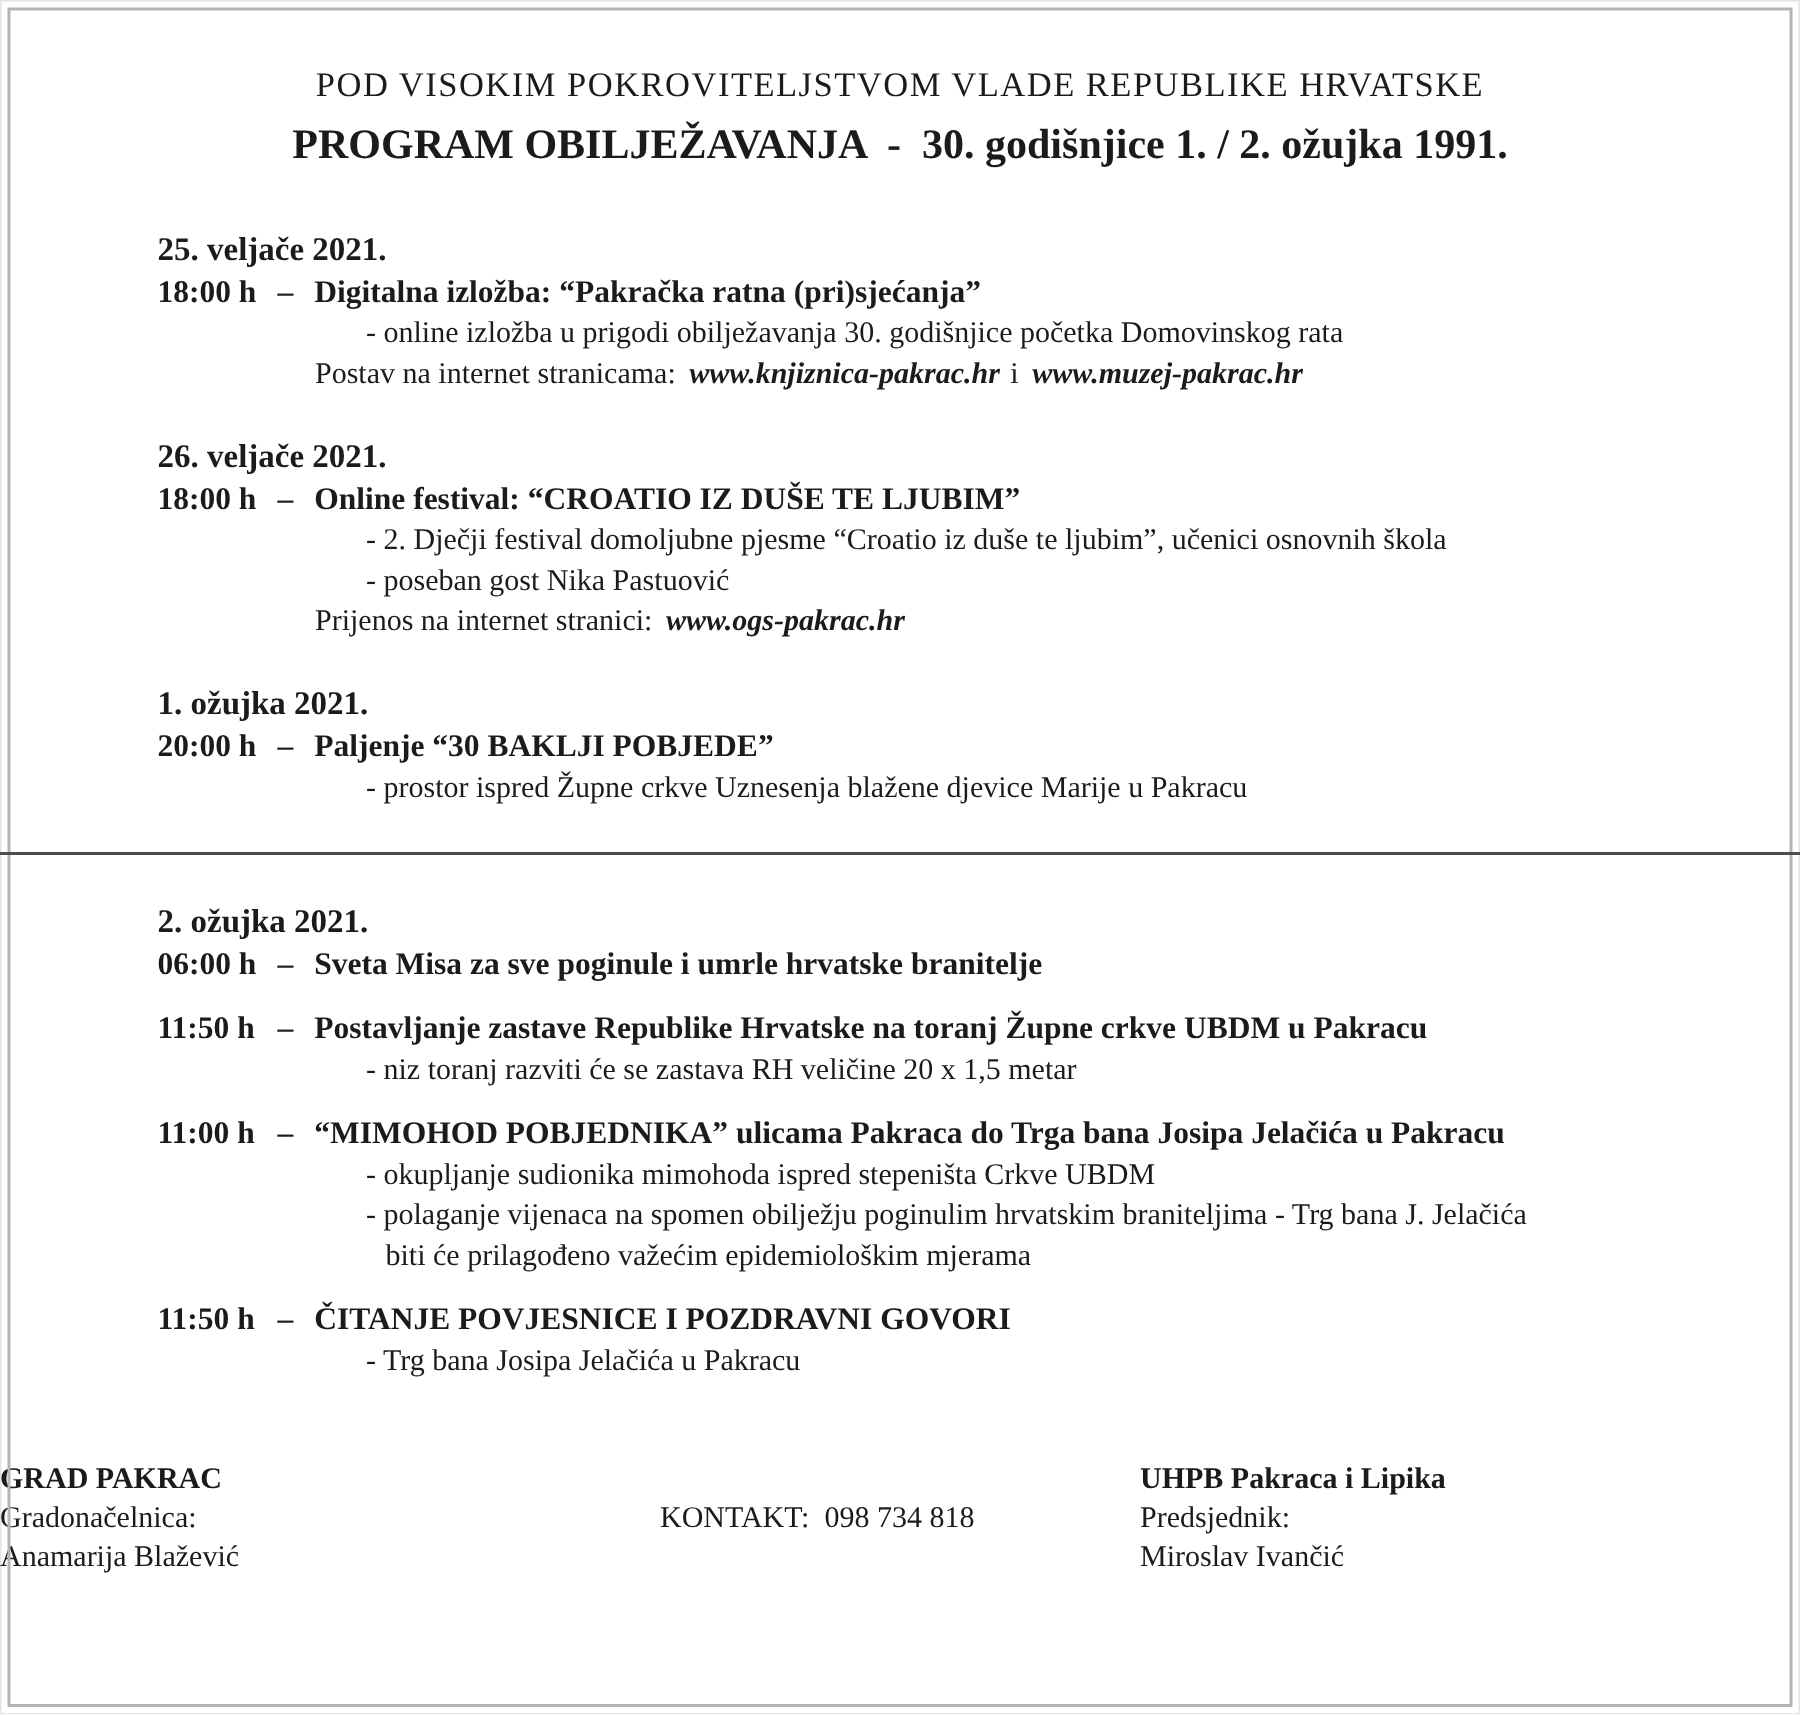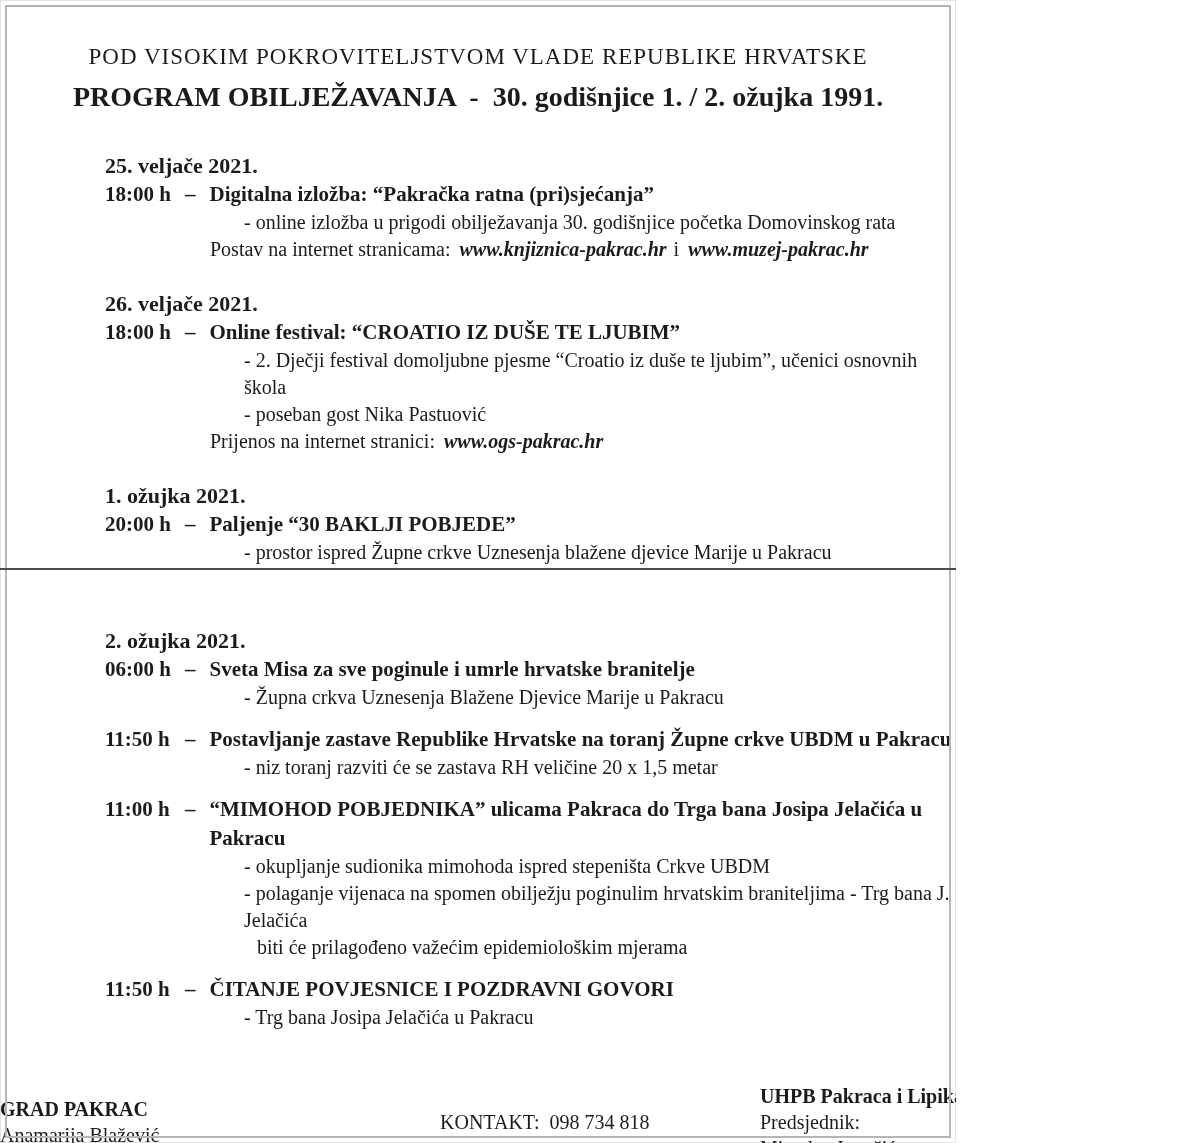--- a/index.html
+++ b/index.html
@@ -1,18 +1,18 @@
 <!DOCTYPE html>
 <html><head>
 <meta charset="utf-8">
 <style>
   html, body { margin: 0; padding: 0; background: #ffffff; }
   .page {
     position: relative;
-    width: 956px;
+    width: 1200px;
     height: 1143px;
     background: #ffffff;
     font-family: "Liberation Serif", "DejaVu Serif", serif;
     color: #1b1b1b;
     overflow: hidden;
     box-shadow: inset 0 0 0 1px #e3e3e3;
   }
   .frame {
     position: absolute;
     top: 5px; left: 5px; right: 5px; bottom: 5px;
@@ -146,21 +146,20 @@
 
     <section class="sec after-divider">
       <div class="date">2. ožujka 2021.</div>
 
       <div class="event-block">
         <div class="event">
           <span class="time">06:00 h</span>
           <span class="dash">–</span>
           <span class="etitle">Sveta Misa za sve poginule i umrle hrvatske branitelje</span>
         </div>
-        <div class="detail">- Župna crkva Uznesenja Blažene Djevice Marije u Pakracu</div>
       </div>
 
       <div class="event-block">
         <div class="event">
           <span class="time">11:50 h</span>
           <span class="dash">–</span>
           <span class="etitle">Postavljanje zastave Republike Hrvatske na toranj Župne crkve UBDM u Pakracu</span>
         </div>
         <div class="detail">- niz toranj razviti će se zastava RH veličine 20 x 1,5 metar</div>
       </div>
@@ -184,20 +183,21 @@
         </div>
         <div class="detail">- Trg bana Josipa Jelačića u Pakracu</div>
       </div>
     </section>
 
   </main>
 
   <footer class="footer">
     <div class="fcol">
       <div class="fbold">GRAD PAKRAC</div>
+      <div>Gradonačelnica:</div>
       <div>Anamarija Blažević</div>
     </div>
     <div class="fcol">
       <div class="contact">KONTAKT:  098 734 818</div>
     </div>
     <div class="fcol">
       <div class="fbold">UHPB Pakraca i Lipika</div>
       <div>Predsjednik:</div>
       <div>Miroslav Ivančić</div>
     </div>

